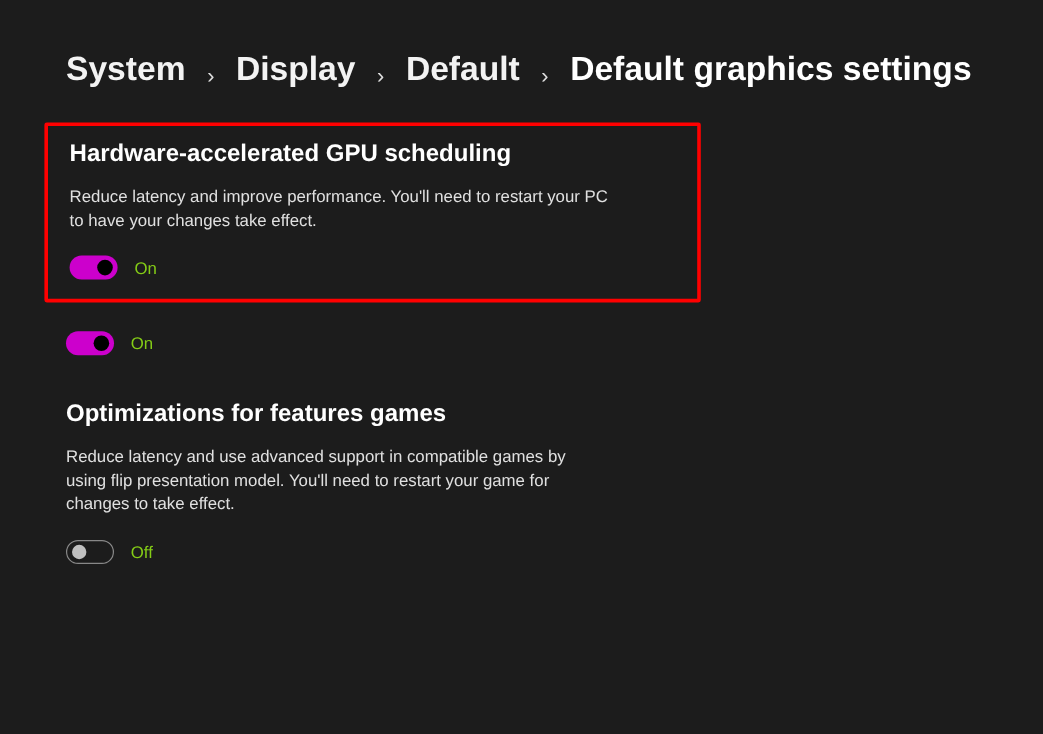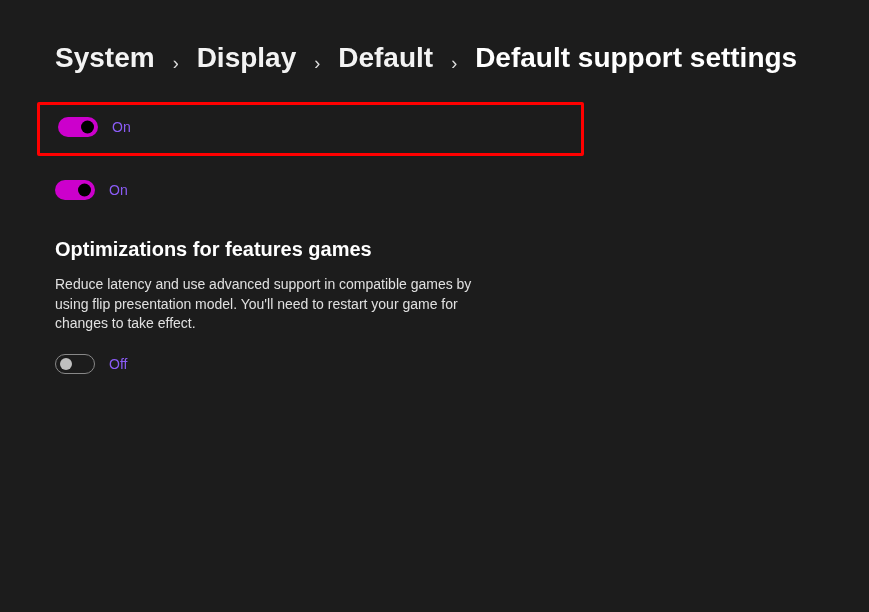--- a/index.html
+++ b/index.html
@@ -97,39 +97,41 @@
       right: 4px;
     }
     .toggle.off .toggle-knob {
       background: #c0c0c0;
       left: 4px;
       width: 12px;
       height: 12px;
     }
     .toggle-label {
       font-size: 14px;
-      color: #8b5cf6;
+      color: #84cc16;
     }
   </style>
 </head>
 <body>
 
 <div class="content">
 
   <div class="breadcrumb">
     <span class="breadcrumb-item">System</span>
     <span class="chevron">›</span>
     <span class="breadcrumb-item">Display</span>
     <span class="chevron">›</span>
     <span class="breadcrumb-item">Default</span>
     <span class="chevron">›</span>
-    <span class="breadcrumb-item current">Default support settings</span>
+    <span class="breadcrumb-item current">Default graphics settings</span>
   </div>
 
   <div class="section highlighted">
+    <div class="section-title">Hardware-accelerated GPU scheduling</div>
+    <div class="section-description">Reduce latency and improve performance. You'll need to restart your PC to have your changes take effect.</div>
     <div class="toggle-row">
       <div class="toggle on">
         <div class="toggle-knob"></div>
       </div>
       <span class="toggle-label">On</span>
     </div>
   </div>
 
   <div class="section">
     <div class="toggle-row">

